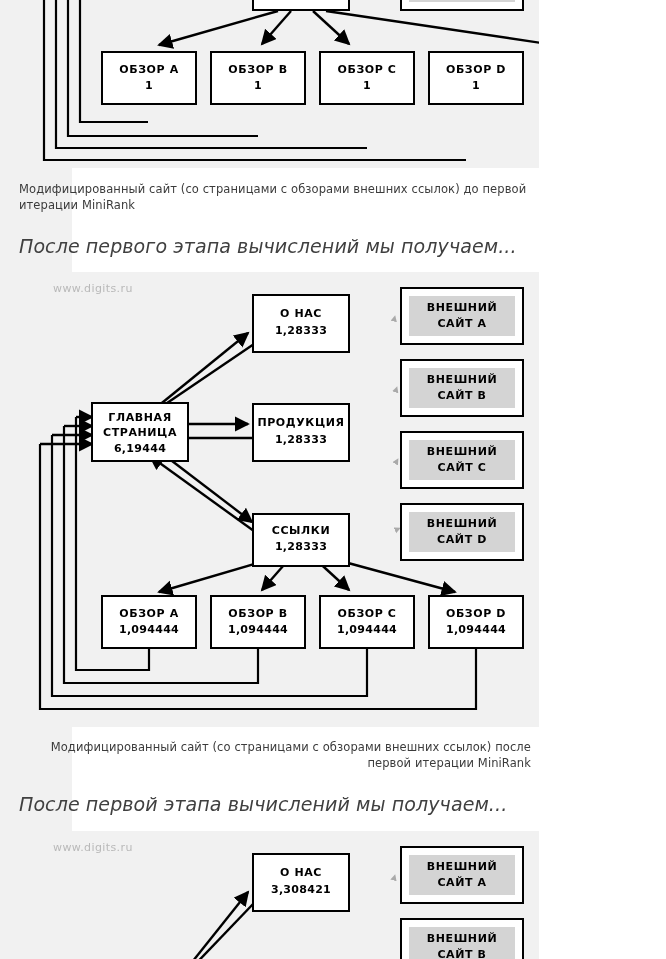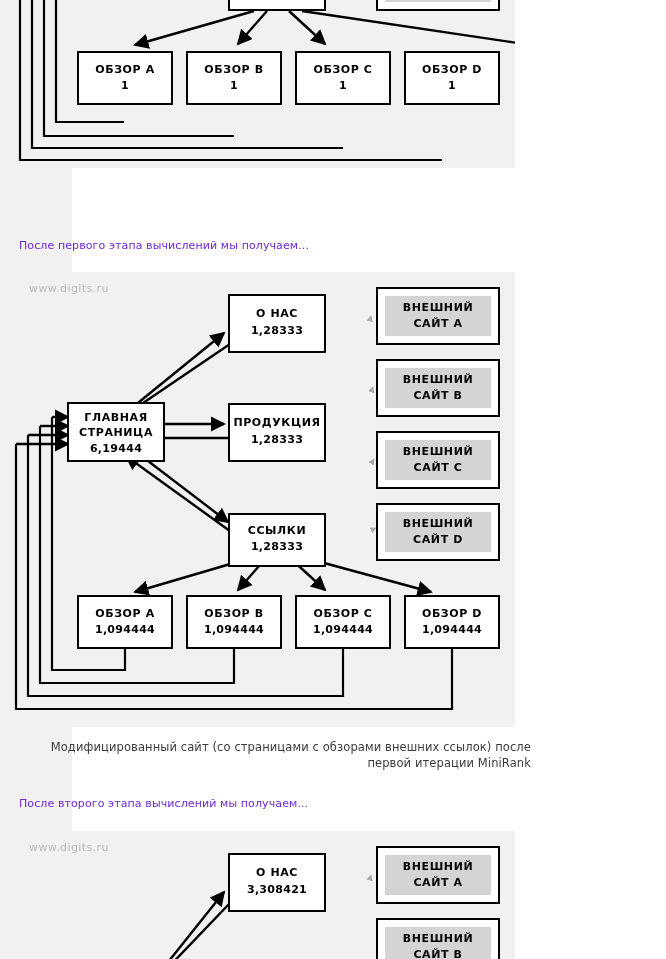--- a/index.html
+++ b/index.html
@@ -21,46 +21,47 @@
   .content-col {
     position: absolute;
     left: 72px;
     top: 0;
     width: 594px;
     height: 959px;
     background: #ffffff;
   }
   .figure {
     position: absolute;
-    left: 2px;          
+    left: 26px;          
     width: 513px;
     background: #0ea5e9;
     overflow: hidden;
   }
   .fig-svg { display: block; }
   .caption {
     position: absolute;
     left: 19px;
     width: 512px;
     font-family: "DejaVu Sans", sans-serif;
     font-size: 11.5px;
     line-height: 15.5px;
     color: #3b3b3b;
     letter-spacing: 0.1px;
   }
   .heading {
     position: absolute;
     left: 19px;
     width: 512px;
     font-family: "DejaVu Sans", sans-serif;
-    font-size: 11px;
+    font-size: 19px;
     line-height: 22px;
-    color: #6d28d9;
+    color: #404040;
     font-weight: 400;
     letter-spacing: 0.1px;
+    font-style: italic;
   }
   text.nodelabel {
     font-family: "DejaVu Sans", sans-serif;
     font-weight: bold;
     font-size: 11px;
     letter-spacing: 0.6px;
     fill: #000;
     text-anchor: middle;
     dominant-baseline: middle;
   }
@@ -154,20 +155,21 @@
         <text class="nodeval" x="341" y="86">1</text>
       </g>
       <g>
         <rect class="nodebox" x="403" y="52" width="94" height="52"></rect>
         <text class="nodelabel" x="450" y="70">ОБЗОР D</text>
         <text class="nodeval" x="450" y="86">1</text>
       </g>
     </svg>
   </div>
 
+  <div class="caption" style="top:182px;"><span>Модифицированный сайт (со страницами с обзорами внешних ссылок) до первой итерации MiniRank</span></div>
 
   <div class="heading" style="top:235px;"><span>После первого этапа вычислений мы получаем...</span></div>
 
   <div class="figure" style="top:272px; height:455px;">
     <svg class="fig-svg" width="513" height="455" viewBox="0 0 513 455">
       <defs>
         <marker id="ah2" markerWidth="7" markerHeight="7" refX="5.6" refY="3.2" orient="auto">
           <path d="M0,0 L6.4,3.2 L0,6.4 z" fill="#000"></path>
         </marker>
         <marker id="ahg" markerWidth="7" markerHeight="7" refX="5.6" refY="3.2" orient="auto">
@@ -275,21 +277,21 @@
       <g>
         <rect class="nodebox" x="403" y="324" width="94" height="52"></rect>
         <text class="nodelabel" x="450" y="342">ОБЗОР D</text>
         <text class="nodeval" x="450" y="358">1,094444</text>
       </g>
     </svg>
   </div>
 
   <div class="caption" style="top:740px;text-align:right;"><span>Модифицированный сайт (со страницами с обзорами внешних ссылок) после первой итерации MiniRank</span></div>
 
-  <div class="heading" style="top:793px;"><span>После второго этапа вычислений мы получаем...</span></div>
+  <div class="heading" style="top:793px;"><span>После первой этапа вычислений мы получаем...</span></div>
 
   <div class="figure" style="top:831px; height:128px;">
     <svg class="fig-svg" width="513" height="128" viewBox="0 0 513 128">
       <defs>
         <marker id="ah3" markerWidth="7" markerHeight="7" refX="5.6" refY="3.2" orient="auto">
           <path d="M0,0 L6.4,3.2 L0,6.4 z" fill="#000"></path>
         </marker>
         <marker id="ahg3" markerWidth="7" markerHeight="7" refX="5.6" refY="3.2" orient="auto">
           <path d="M0,0 L6.4,3.2 L0,6.4 z" fill="#aaaaaa"></path>
         </marker>

